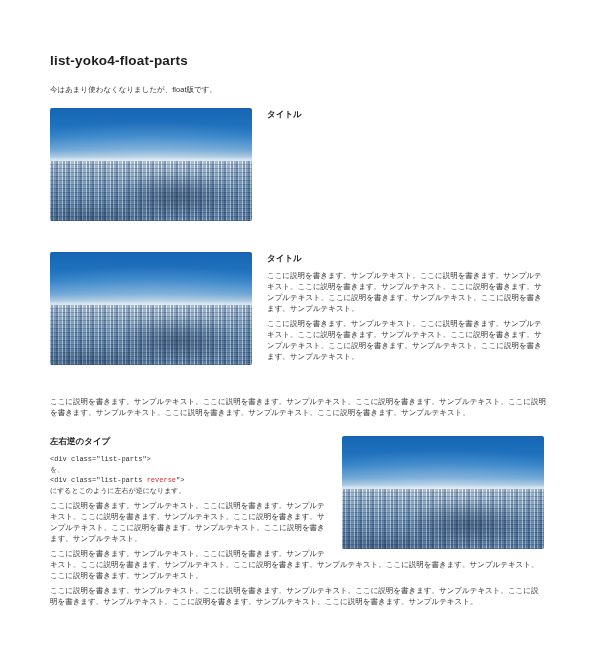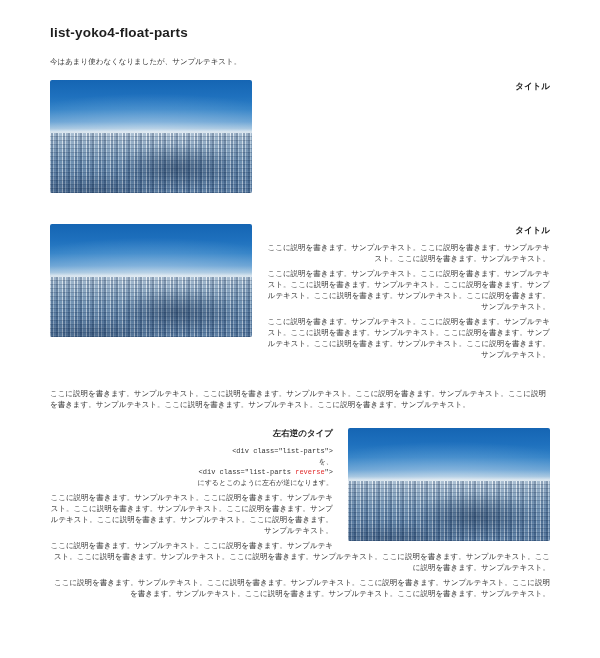--- a/index.html
+++ b/index.html
@@ -2,29 +2,29 @@
 <html lang="ja"><head>
 <meta charset="utf-8">
 <style>
   html,body{margin:0;padding:0;background:#ffffff;}
   body{
     width:600px;height:658px;overflow:hidden;
     font-family:"Liberation Sans","DejaVu Sans",sans-serif;
     color:#333;
     -webkit-font-smoothing:antialiased;
   }
-  .page{padding:24px 48px 0 50px;}
+  .page{padding:52px 48px 0 50px;}
 
   h1{
     font-size:13.5px;line-height:18px;font-weight:bold;color:#1d1d1d;
     margin:0 0 14px 0;letter-spacing:.2px;
   }
   .intro{font-size:7.5px;line-height:11px;margin:0 0 13px 0;color:#333;}
 
-  .media-block{overflow:hidden;margin:0 2px 24px 0;text-align:right;}
+  .media-block{overflow:hidden;margin:0 8px 24px 0;}
   .media-block.last{margin-bottom:0;font-family:Liberation Mono, monospace;}
 
   h2{
     font-size:8.5px;line-height:12px;font-weight:bold;color:#1d1d1d;
     margin:0 0 6px 0;
   }
   p.desc{font-size:7.5px;line-height:11px;margin:0 0 4px 0;color:#333;}
   p.standalone{font-size:7.5px;line-height:11px;margin:0 0 18px 0;color:#333;}
 
   .code-p{font-size:7px;line-height:10.5px;margin:0 0 5px 0;color:#333;}
@@ -62,31 +62,30 @@
   .photo.fl{float:left;margin:0 15px 7px 0;}
   .photo.fr{float:right;margin:0 0 7px 15px;}
 </style>
 </head>
 <body>
 
 <div class="page">
 
   <h1>list-yoko4-float-parts</h1>
 
-  <p class="intro">今はあまり使わなくなりましたが、サンプルテキスト。</p>
+  <p class="intro">今はあまり使わなくなりましたが、float版です。</p>
 
   <div class="media-block">
     <div class="photo fl"></div>
     <h2>タイトル</h2>
   </div>
 
   <div class="media-block">
     <div class="photo fl"></div>
     <h2>タイトル</h2>
-    <p class="desc">ここに説明を書きます。サンプルテキスト。ここに説明を書きます。サンプルテキスト。ここに説明を書きます。サンプルテキスト。</p>
     <p class="desc">ここに説明を書きます。サンプルテキスト。ここに説明を書きます。サンプルテキスト。ここに説明を書きます。サンプルテキスト。ここに説明を書きます。サンプルテキスト。ここに説明を書きます。サンプルテキスト。ここに説明を書きます。サンプルテキスト。</p>
     <p class="desc">ここに説明を書きます。サンプルテキスト。ここに説明を書きます。サンプルテキスト。ここに説明を書きます。サンプルテキスト。ここに説明を書きます。サンプルテキスト。ここに説明を書きます。サンプルテキスト。ここに説明を書きます。サンプルテキスト。</p>
   </div>
 
   <p class="standalone">ここに説明を書きます。サンプルテキスト。ここに説明を書きます。サンプルテキスト。ここに説明を書きます。サンプルテキスト。ここに説明を書きます。サンプルテキスト。ここに説明を書きます。サンプルテキスト。ここに説明を書きます。サンプルテキスト。</p>
 
   <div class="media-block last">
     <div class="photo fr"></div>
     <h2>左右逆のタイプ</h2>
     <p class="code-p"><span>&lt;div class="list-parts"&gt;</span><br><span>を、</span><br><span>&lt;div class="list-parts </span><span class="code-red">reverse</span><span>"&gt;</span><br><span>にするとこのように左右が逆になります。</span></p>

